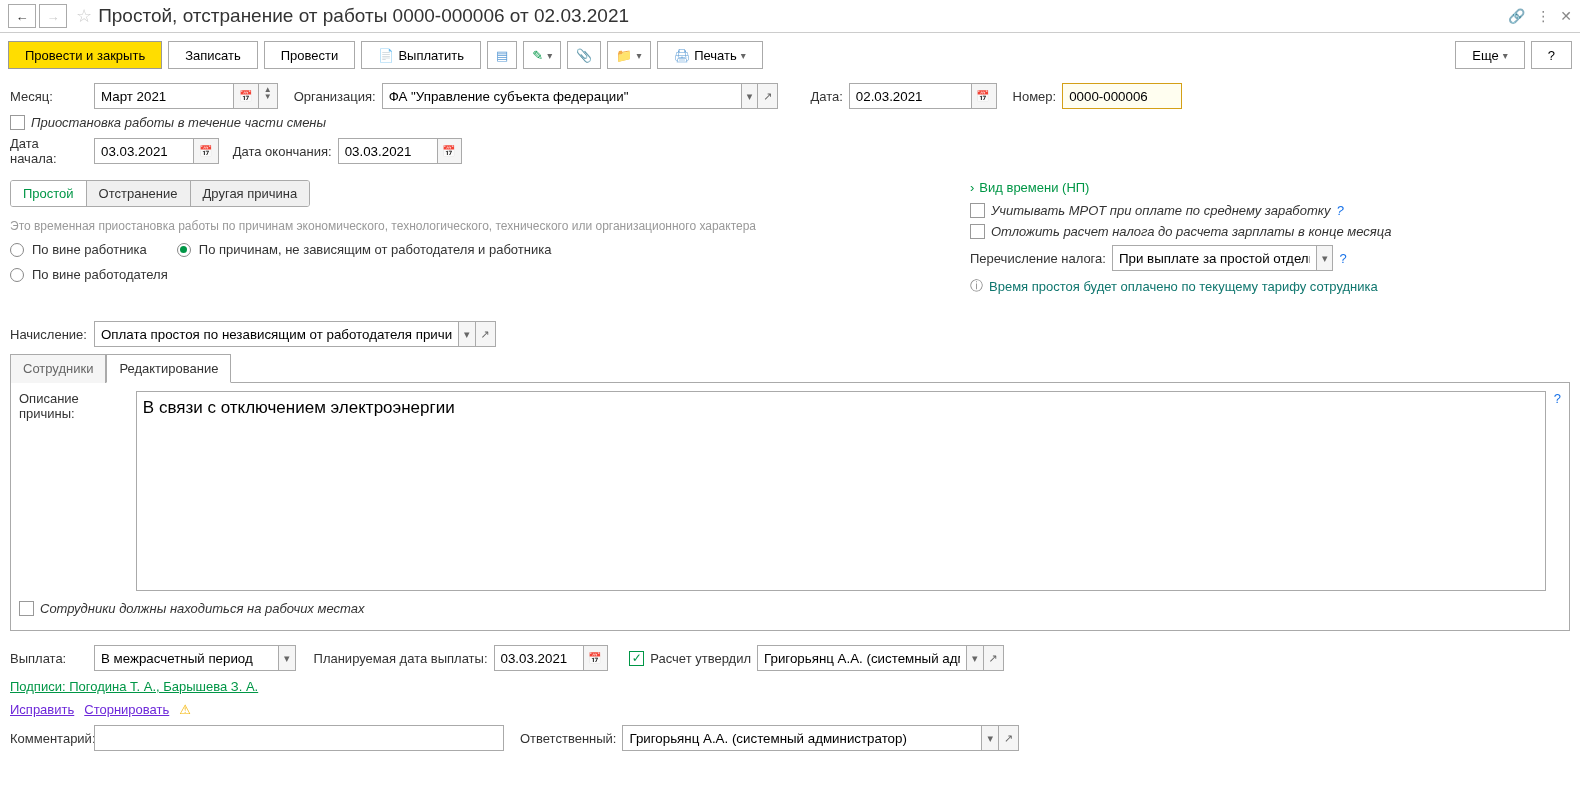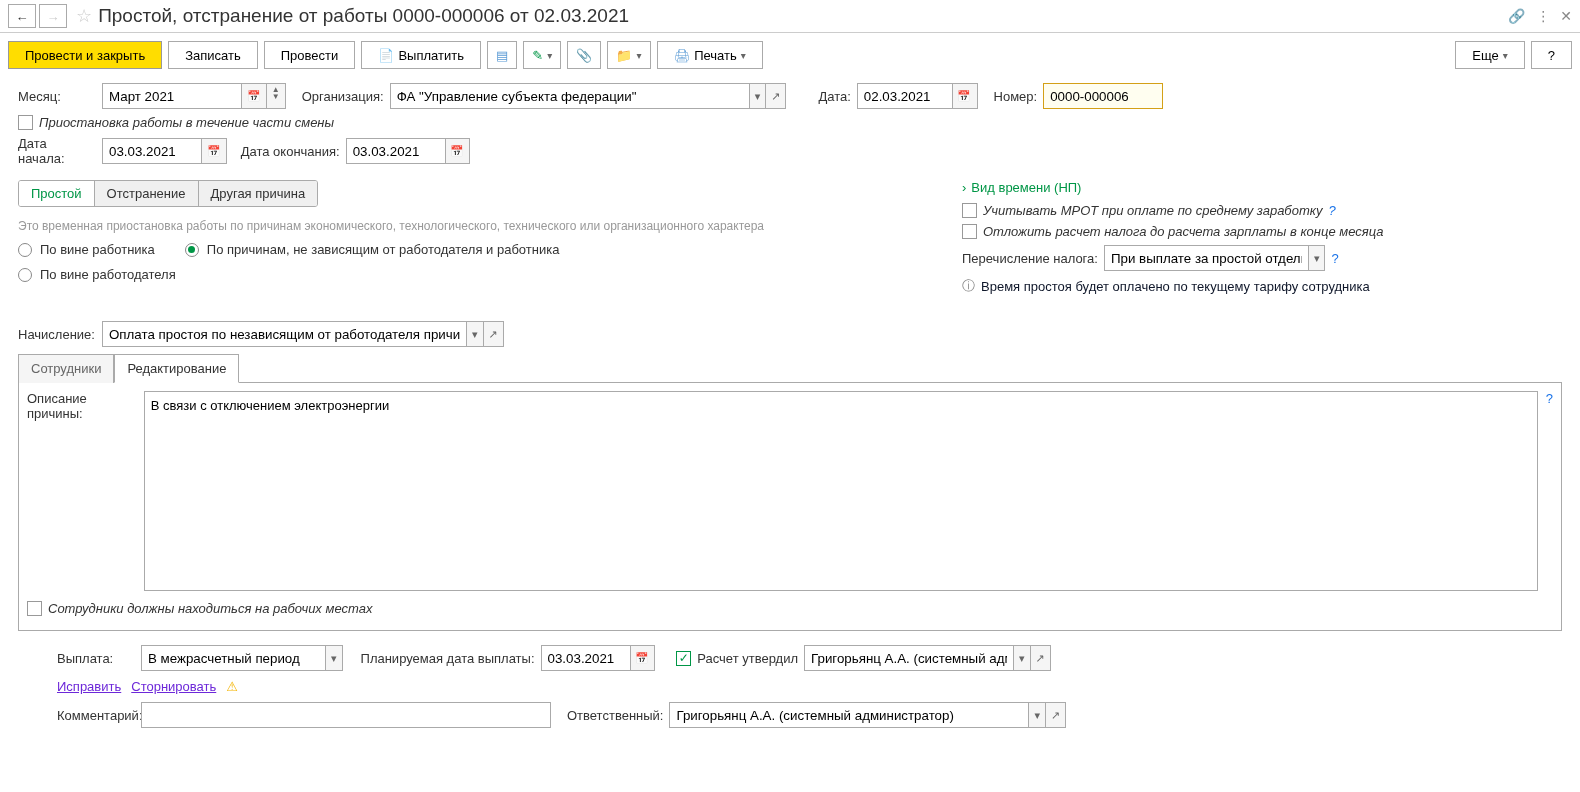--- a/index.html
+++ b/index.html
@@ -11,21 +11,21 @@
 .header-right { display: flex; gap: 10px; align-items: center; }
 .header-icon { color: #888; cursor: pointer; font-size: 14px; }
 
 .toolbar { display: flex; align-items: center; padding: 8px; gap: 6px; }
 .btn { border: 1px solid #aaa; background: #fff; padding: 6px 16px; cursor: pointer; height: 28px; display: inline-flex; align-items: center; gap: 4px; font-size: 13px; }
 .btn-yellow { background: #ffdd00; border-color: #999; font-weight: normal; }
 .btn-icon { padding: 4px 8px; }
 .btn-dropdown::after { content: " ▾"; font-size: 10px; color: #666; }
 .toolbar-right { margin-left: auto; display: flex; gap: 6px; }
 
-.form-body { padding: 0 18px; }
+.form-body { padding: 0 10px; }
 .form-row { display: flex; align-items: center; margin: 6px 0; gap: 6px; }
 .label { color: #333; }
 .input-group { display: inline-flex; }
 .input { border: 1px solid #aaa; padding: 4px 6px; height: 26px; background: #fff; }
 .input-btn { border: 1px solid #aaa; border-left: none; background: #f5f5f5; padding: 2px 5px; height: 26px; display: flex; align-items: center; cursor: pointer; font-size: 11px; color: #666; }
 .highlight-input { border: 1px solid #d4a017 !important; background: #fffef0; }
 
 .checkbox-row { display: flex; align-items: center; gap: 6px; margin: 6px 0; font-style: italic; }
 .checkbox { width: 15px; height: 15px; border: 1px solid #999; background: #fff; }
 
@@ -47,23 +47,23 @@
 .expand-row { display: flex; align-items: center; gap: 5px; margin: 8px 0; }
 .blue-help { color: #1a73e8; cursor: pointer; }
 .info-icon { color: #888; }
 
 .sub-tabs { display: flex; border-bottom: 1px solid #aaa; }
 .sub-tab { padding: 6px 12px; border: 1px solid #aaa; border-bottom: none; background: #f5f5f5; cursor: pointer; position: relative; top: 1px; }
 .sub-tab.active { background: #fff; border-bottom: 1px solid #fff; }
 .sub-tab:not(.active) { color: #666; }
 
 .content-panel { border: 1px solid #aaa; border-top: none; padding: 8px; }
-.textarea { width: 100%; height: 200px; border: 1px solid #aaa; padding: 6px; resize: none; font-family: Arial; font-size: 13px; }
-
-.bottom-section { padding: 8px 10px; margin-left: 47px; }
+.textarea { width: 100%; height: 200px; border: 1px solid #aaa; padding: 6px; resize: none; font-family: Arial; font-size: 17px; }
+
+.bottom-section { padding: 8px 10px; }
 .link-green { color: #009646; text-decoration: underline; cursor: pointer; }
 .link-blue { color: #6d28d9; text-decoration: underline; cursor: pointer; }
 .warn-text { color: #999; display: inline-block; vertical-align: top; width: 900px; }
 .warn-icon { color: #f4b400; }
 .checked-box { width: 15px; height: 15px; border: 1px solid #009646; display: inline-flex; align-items: center; justify-content: center; color: #009646; font-size: 12px; }
 </style>
 </head>
 <body>
 
 <div class="header">
@@ -121,21 +121,21 @@
         </span>
     </div>
     <span class="label" style="margin-left:10px">Организация:</span>
     <div class="input-group">
       <input class="input" style="width: 360px;" value="ФА &quot;Управление субъекта федерации&quot;">
       <span class="input-btn">▾</span>
       <span class="input-btn">↗</span>
     </div>
     <span class="label" style="margin-left:26px">Дата:</span>
     <div class="input-group">
-      <input class="input" style="width: 96px;" value="02.03.2021">
+      <input class="input" style="width: 123px;" value="02.03.2021">
       <span class="input-btn">📅</span>
     </div>
     <span class="label" style="margin-left:10px">Номер:</span>
     <input class="input highlight-input" style="width: 120px;" value="0000-000006">
   </div>
 
   <div class="checkbox-row">
     <span class="checkbox"></span>
     <span>Приостановка работы в течение части смены</span>
   </div>
@@ -194,21 +194,21 @@
       <div class="form-row">
         <span class="label">Перечисление налога:</span>
         <div class="input-group">
           <input class="input" style="width: 205px;" value="При выплате за простой отдельно">
           <span class="input-btn">▾</span>
         </div>
         <span class="blue-help">?</span>
       </div>
       <div class="form-row">
         <span class="info-icon">ⓘ</span>
-        <span style="color:#0f172a">Время простоя будет оплачено по текущему тарифу сотрудника</span>
+        <span style="color:#0f766e">Время простоя будет оплачено по текущему тарифу сотрудника</span>
       </div>
     </div>
   </div>
 
   <div class="form-row" style="margin-top:20px">
     <span class="label" style="width:78px">Начисление:</span>
     <div class="input-group">
       <input class="input" style="width: 365px;" value="Оплата простоя по независящим от работодателя причинам">
       <span class="input-btn">▾</span>
       <span class="input-btn">↗</span>
@@ -246,20 +246,23 @@
     </div>
     <span class="checked-box" style="margin-left:15px">✓</span>
     <span class="label">Расчет утвердил</span>
     <div class="input-group">
       <input class="input" style="width: 210px;" value="Григорьянц А.А. (системный адми">
       <span class="input-btn">▾</span>
       <span class="input-btn">↗</span>
     </div>
   </div>
 
+  <div style="margin:8px 0">
+    <span class="link-green">Подписи: Погодина Т. А., Барышева З. А.</span>
+  </div>
 
   <div style="margin:8px 0;display:flex;gap:10px;align-items:flex-start">
     <span class="link-blue">Исправить</span>
     <span class="link-blue">Сторнировать</span>
     <span class="warn-icon">⚠</span>
   </div>
 
   <div class="form-row">
     <span class="label" style="width:78px">Комментарий:</span>
     <input class="input" style="width: 410px;">

